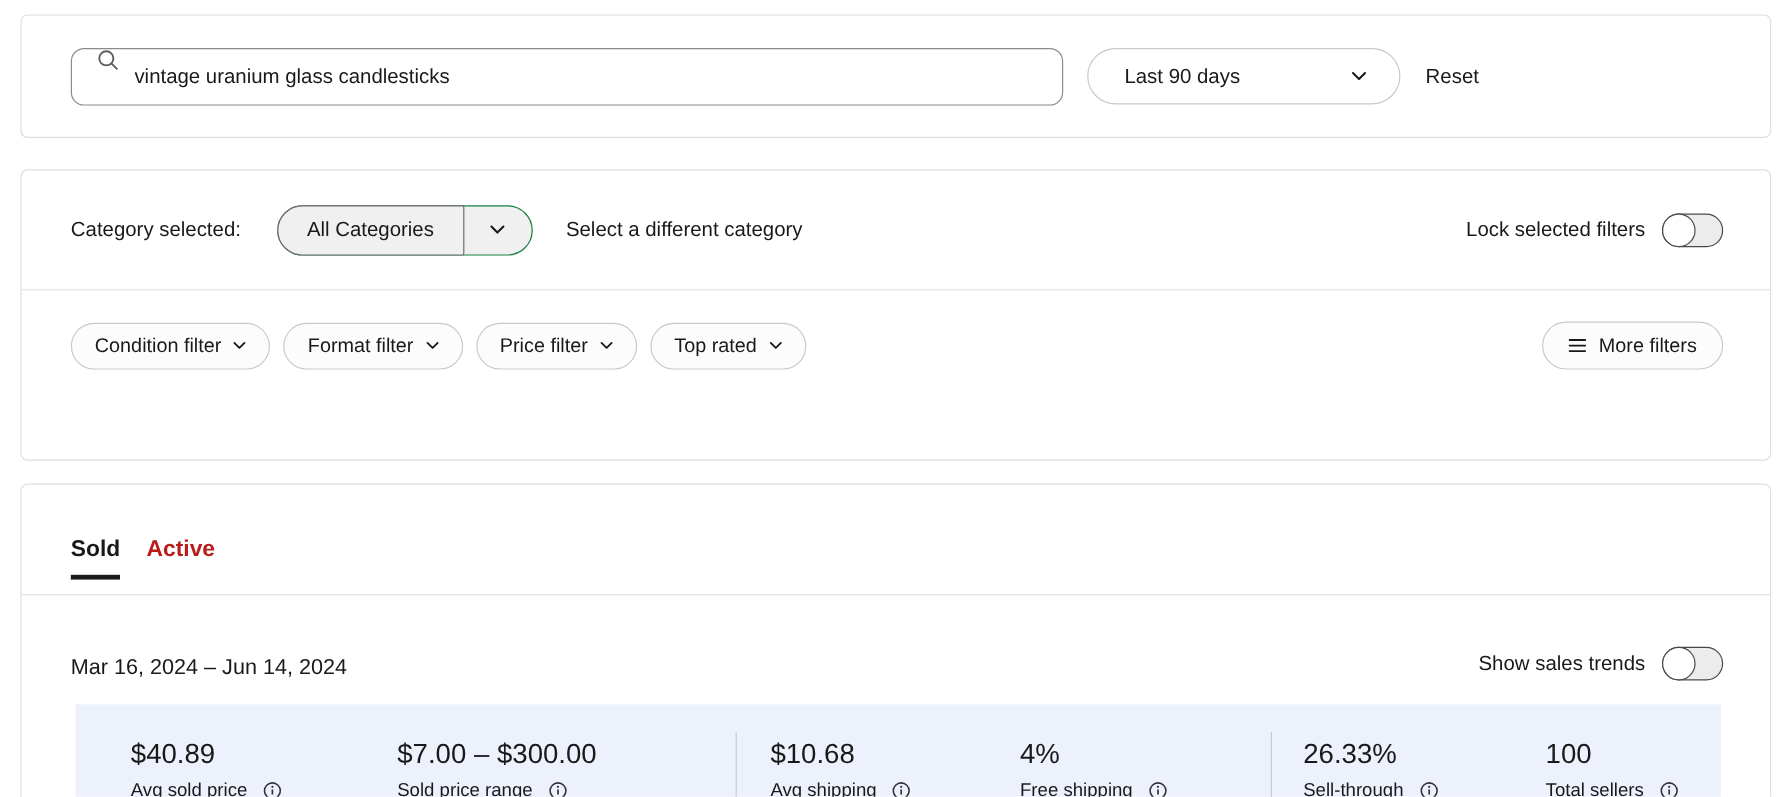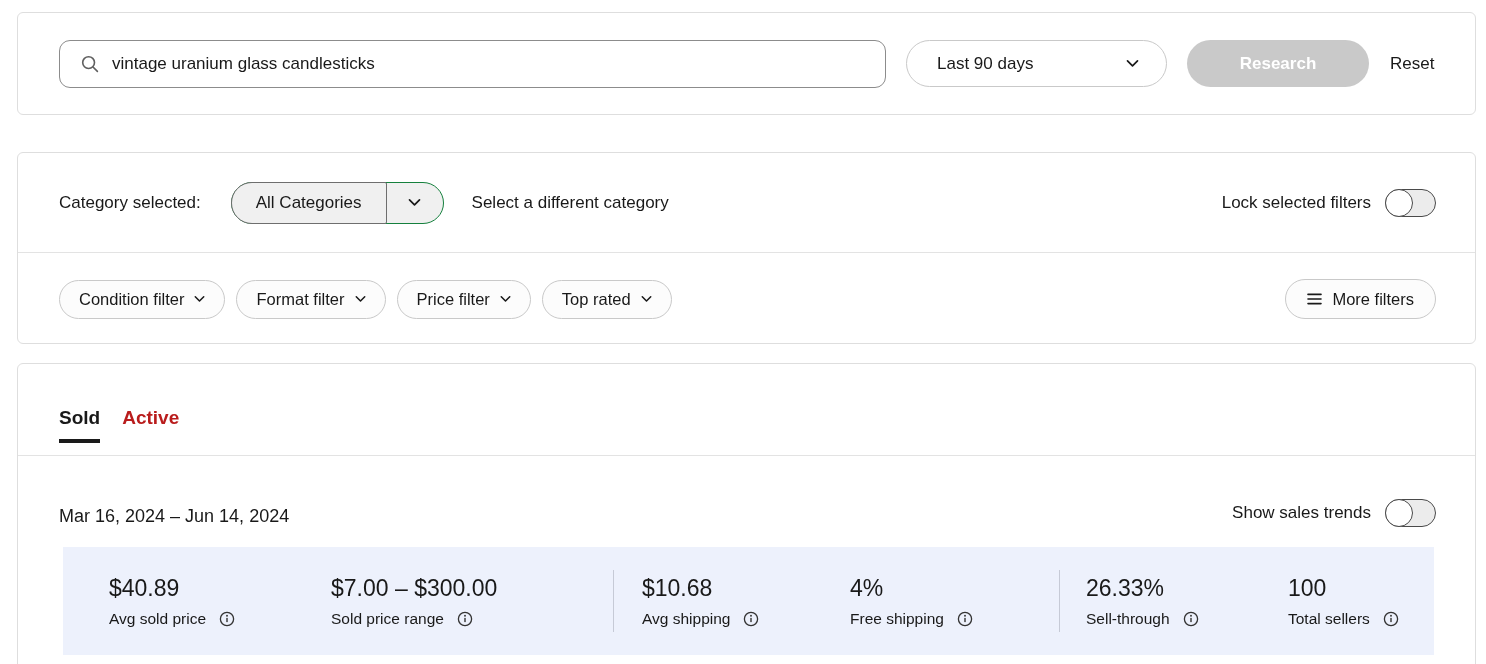--- a/index.html
+++ b/index.html
@@ -11,42 +11,42 @@
   }
   .card {
     margin-left:17px; width:1459px;
     background:#fff; border:1px solid #dedede; border-radius:6px;
   }
   
   .card1 { margin-top:12px; height:103px; display:flex; align-items:center;
            padding:0 39px 0 41px; }
   .search-field {
     width:827px; height:48px; border:1.5px solid #8c8c8c; border-radius:11px;
-    display:flex; align-items:center; padding:0 16px 0 21px; background:#fff;
+    display:flex; padding:0 16px 0 21px; background:#fff;
   }
   .search-field input {
     border:none; outline:none; background:transparent; flex:1;
     font:17px "Liberation Sans","DejaVu Sans",sans-serif; color:#191919;
     margin-left:13px;
   }
   .select-pill {
     margin-left:20px; width:261px; height:47px; border:1px solid #c9c9c9;
     border-radius:24px; display:flex; align-items:center;
     justify-content:space-between; padding:0 27px 0 30px; font-size:17px;
     cursor:pointer; background:#fff;
   }
   .research-btn {
     margin-left:20px; width:182px; height:47px; border:none; border-radius:24px;
     background:#c9c9c9; color:#ffffff; font-size:17px; font-weight:700;
     font-family:inherit; display:flex; align-items:center; justify-content:center;
   }
   .reset-link { margin-left:21px; font-size:17px; font-weight:500; cursor:pointer; }
 
   
-  .card2 { margin-top:37px; height:192px; }
+  .card2 { margin-top:26px; height:243px; }
   .cat-row { height:100px; display:flex; align-items:center;
              padding:0 39px 0 41px; border-bottom:1px solid #e3e3e3; }
   .cat-label { font-size:17px; }
   .cat-pill {
     margin-left:30px; height:42px; display:inline-flex; align-items:stretch;
     border:1px solid #15803d; border-radius:21px; background:#f0f0f0; cursor:pointer;
   }
   .cat-main {
     display:flex; align-items:center; padding:0 24px;
     border:1.5px solid #6e6e6e; border-radius:21px 2px 2px 21px;
@@ -114,21 +114,20 @@
 
   <div class="select-pill">
     <span>Last 90 days</span>
     <span class="icon">
       <svg width="13" height="9" viewBox="0 0 13 9" fill="none">
         <path d="M1.5 1.8 L6.5 6.8 L11.5 1.8" stroke="#191919" stroke-width="1.7" stroke-linecap="round" stroke-linejoin="round"></path>
       </svg>
     </span>
   </div>
 
-  <button class="research-btn" disabled="">Research</button>
 
   <span class="reset-link">Reset</span>
 </div>
 
 <div class="card card2">
 
   <div class="cat-row">
     <span class="cat-label">Category selected:</span>
 
     <div class="cat-pill">

